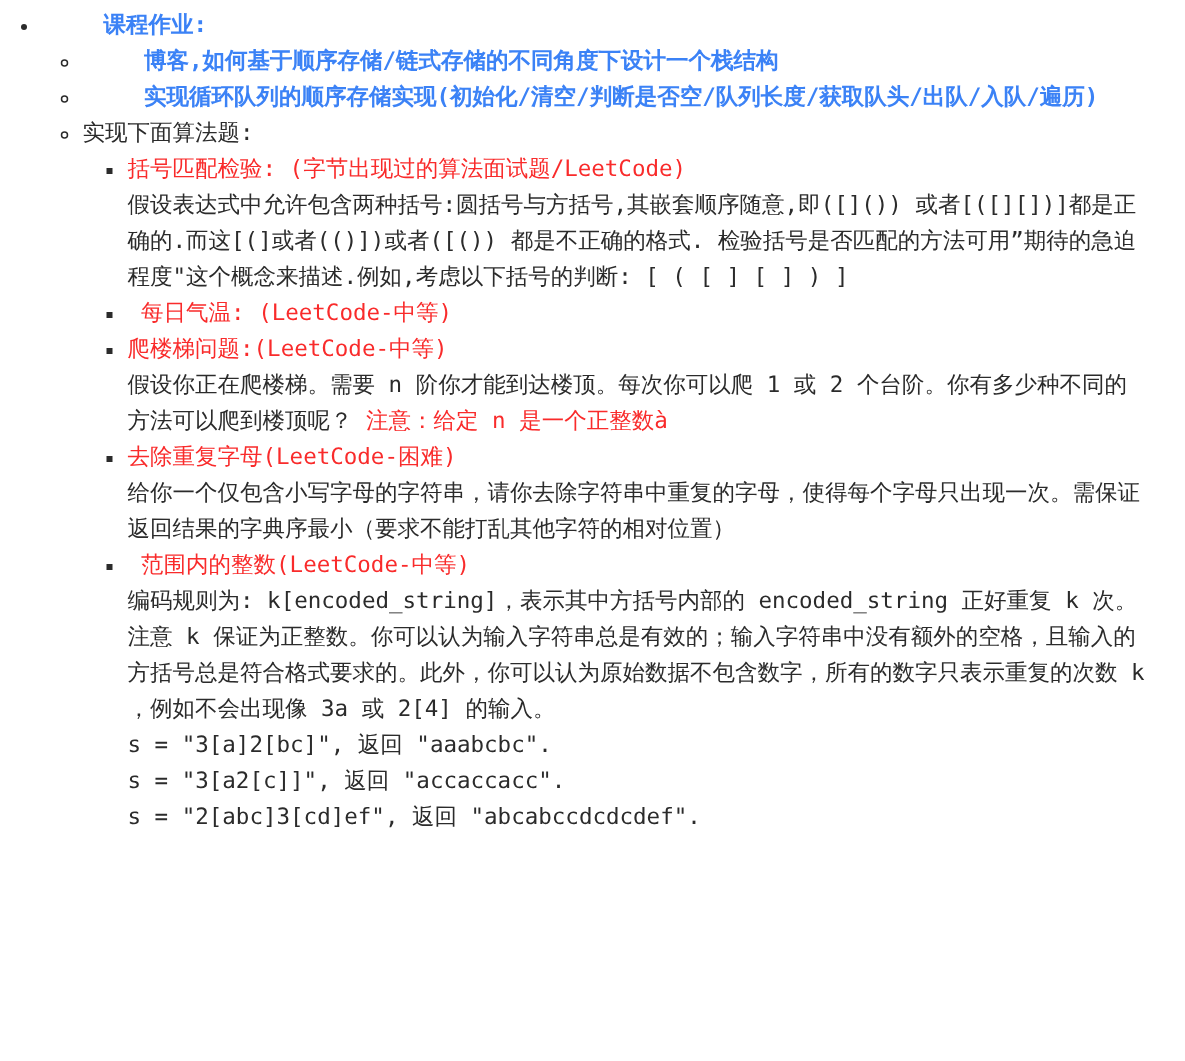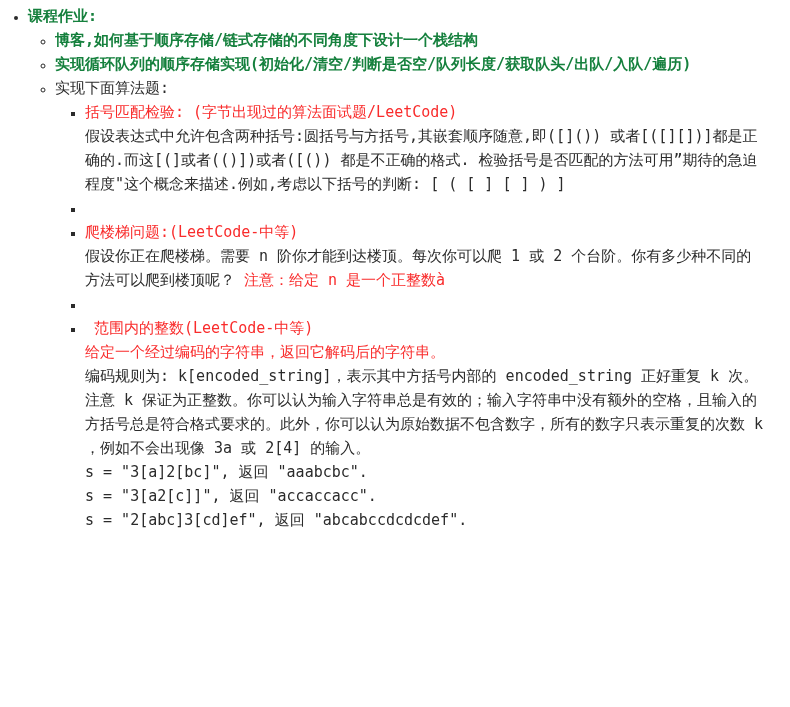--- a/index.html
+++ b/index.html
@@ -23,21 +23,21 @@
   ul { margin: 0; }
   ul.l1 { list-style: disc;   padding-left: 28px; }
   ul.l2 { list-style: circle; padding-left: 27px; }
   ul.l3 { list-style: square; padding-left: 30px; }
   li::marker { color: #2b2b2b; font-size: 12px; }
   p {
     margin: 0;
     white-space: pre-wrap;
     overflow-wrap: break-word;
   }
-  .blue  { color: #15803d; font-weight: 700; }
+  .blue  { color: #3b82f6; font-weight: 700; margin-left: 41px; }
   .bold  { font-weight: 400; }
   .red   { color: #f92b2b; font-weight: 400; }
   .red-plain { color: #f92b2b; font-weight: 400; text-align: right; }
 </style>
 </head>
 <body>
 
 <div class="doc">
   <ul class="l1">
     <li>
@@ -52,33 +52,35 @@
         <li>
           <p class="bold">实现下面算法题:</p>
           <ul class="l3">
 
             <li>
               <p class="red">括号匹配检验: (字节出现过的算法面试题/LeetCode)</p>
               <p>假设表达式中允许包含两种括号:圆括号与方括号,其嵌套顺序随意,即([]()) 或者[([][])]都是正确的.而这[(]或者(()])或者([()) 都是不正确的格式. 检验括号是否匹配的方法可用”期待的急迫程度"这个概念来描述.例如,考虑以下括号的判断: [ ( [ ] [ ] ) ]</p>
             </li>
 
             <li>
+              <p class="red"> 每日气温: (LeetCode-中等)</p>
             </li>
 
             <li>
               <p class="red">爬楼梯问题:(LeetCode-中等)</p>
               <p><span>假设你正在爬楼梯。需要 n 阶你才能到达楼顶。每次你可以爬 1 或 2 个台阶。你有多少种不同的方法可以爬到楼顶呢？ </span><span class="red-plain">注意：给定 n 是一个正整数à</span></p>
             </li>
 
             <li>
+              <p class="red">去除重复字母(LeetCode-困难)</p>
+              <p>给你一个仅包含小写字母的字符串，请你去除字符串中重复的字母，使得每个字母只出现一次。需保证返回结果的字典序最小（要求不能打乱其他字符的相对位置）</p>
             </li>
 
             <li>
               <p class="red"> 范围内的整数(LeetCode-中等)</p>
-              <p class="red">给定一个经过编码的字符串，返回它解码后的字符串。</p>
               <p>编码规则为: k[encoded_string]，表示其中方括号内部的 encoded_string 正好重复 k 次。注意 k 保证为正整数。你可以认为输入字符串总是有效的；输入字符串中没有额外的空格，且输入的方括号总是符合格式要求的。此外，你可以认为原始数据不包含数字，所有的数字只表示重复的次数 k ，例如不会出现像 3a 或 2[4] 的输入。</p>
               <p>s = "3[a]2[bc]", 返回 "aaabcbc".</p>
               <p>s = "3[a2[c]]", 返回 "accaccacc".</p>
               <p>s = "2[abc]3[cd]ef", 返回 "abcabccdcdcdef".</p>
             </li>
 
           </ul>
         </li>
       </ul>
     </li>

